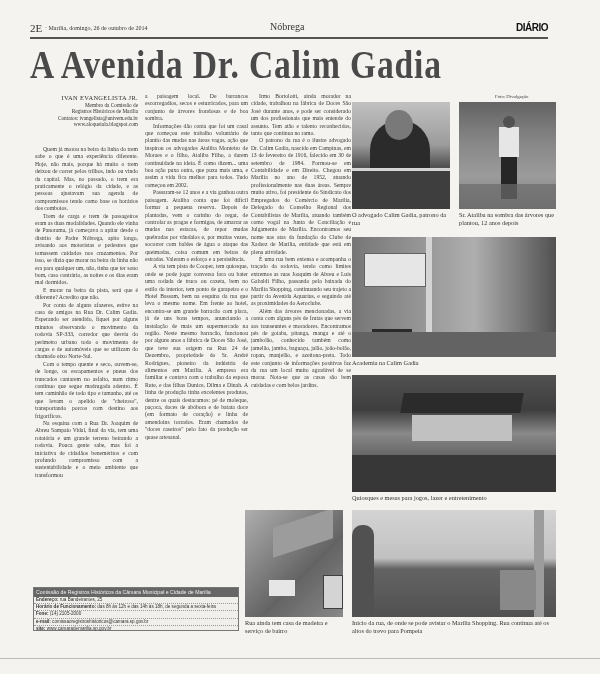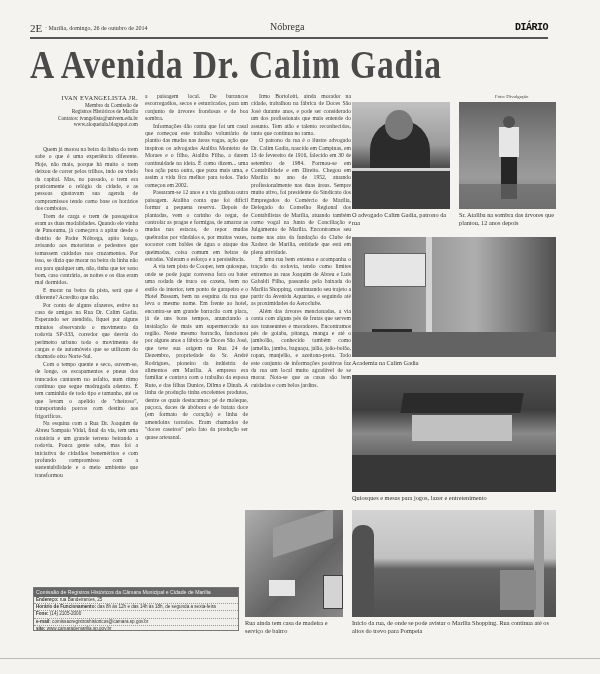--- a/index.html
+++ b/index.html
@@ -13,21 +13,21 @@
     .page { position: absolute; left: 0; top: 0; width: 600px; height: 674px; border-radius: 14px; }
 
     .header {
       position: absolute; left: 30px; top: 22px; width: 518px; height: 14px;
       font-size: 7.5px; color: #333;
     }
     .header .pg { position: absolute; left: 0; top: 0; font-size: 11px; font-family: "Liberation Serif", serif; }
     .header .dateline { position: absolute; left: 15px; top: 3px; font-size: 6px; }
     .header .section { position: absolute; left: 240px; top: -1px; font-size: 10px; }
     .header .logo {
-      position: absolute; right: 0; top: 0; font-family: Liberation Mono, monospace;
+      position: absolute; right: 0; top: 0; font-family: Liberation Sans, sans-serif;
       font-weight: bold; font-size: 10px; letter-spacing: -0.5px; color: #111;
     }
     .rule-top { position: absolute; left: 30px; top: 37px; width: 518px; height: 2px; background: #555; }
 
     .headline {
       position: absolute; left: 30px; top: 42px; width: 520px;
       font-family: "Liberation Serif", serif; font-weight: bold;
       font-size: 39px; color: #4a4a4a; letter-spacing: 1px; white-space: nowrap;
       transform: scaleX(0.86); transform-origin: left top;
     }

